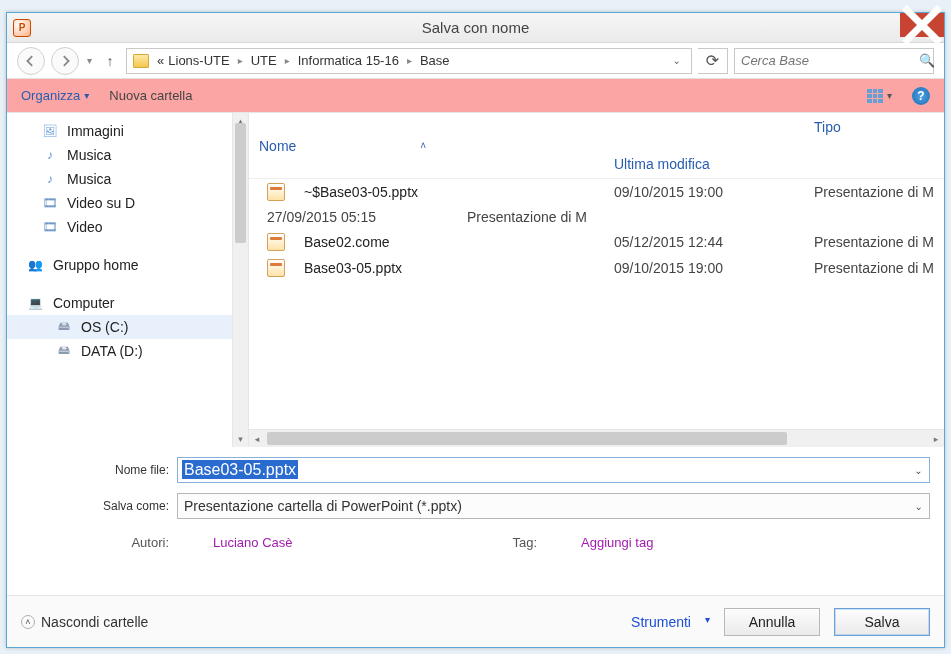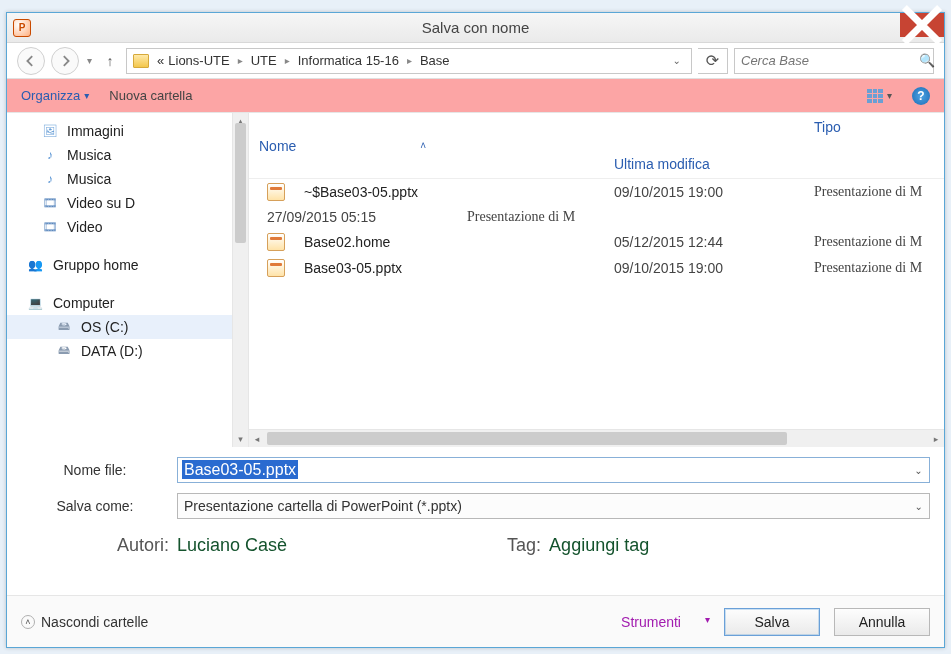--- a/index.html
+++ b/index.html
@@ -62,47 +62,47 @@
 .col-name { flex: 1; display:flex; align-items:center; gap:4px;}
 .col-mod { width: 200px; margin-top: 37px; }
 .col-type { width: 130px; }
 .sortarrow { color:#2a5db0; font-size:10px; margin-left:120px;}
 .filelist { flex: 1; overflow: hidden; }
 .filerow { display: flex; align-items: center; padding: 4px 0 4px 18px; font-size: 14px; color: #222; cursor: pointer; }
 .filerow .fname { flex: 1; display: flex; align-items: center; gap: 19px; }
 .fileicon { width: 18px; height: 18px; border:1px solid #d6a05a; background:linear-gradient(#fff,#ffe3a8); border-radius:2px; position:relative;}
 .fileicon::after{ content:""; position:absolute; left:2px; top:3px; right:2px; height:3px; background:#e07a3a; border-radius:1px;}
 .filerow .fmod { width: 200px; color: #444; }
-.filerow .ftype { width: 130px; color: #444; white-space:nowrap; overflow:hidden;font-family:Liberation Serif, serif; }
+.filerow .ftype { width: 130px; color: #444; white-space:nowrap; overflow:hidden; }
 .hscroll { height: 18px; background:#f0f0f0; border-top:1px solid #e6e6e6; position:relative; display:flex; align-items:center;}
 .hscroll .thumb{ position:absolute; top:2px; bottom:2px; left:18px; width:520px; background:#ccc; border-radius:2px;}
 .hscroll .harrow{ width:16px; text-align:center; color:#777; font-size:9px;}
 .hscroll .hr{ margin-left:auto;}
 
 
 .formarea { padding: 10px 14px 0 14px; }
 .formrow { display: flex; align-items: center; margin-bottom: 10px; }
-.formlabel { width: 156px; text-align: center; padding-right: 8px; font-size: 14px; color: #333; }
+.formlabel { width: 156px; text-align: right; padding-right: 8px; font-size: 12px; color: #333; }
 .forminput { flex: 1; height: 26px; border: 1px solid #88b0d8; background: #fff; display: flex; align-items: center; position: relative; }
 .forminput .dd { width: 22px; text-align: center; color: #555; cursor: pointer; font-size:10px; border-left:1px solid transparent;}
 .sel-text{ background:#2a6bd0; color:#fff; padding:1px 2px;}
 .combo { flex:1; height:26px; border:1px solid #b8b8b8; background:#fcfcfc; display:flex; align-items:center; padding:0 6px; font-size:14px; color:#333;}
 .combo .dd{ margin-left:auto; font-size:10px; color:#555; cursor:pointer;}
 
-.metarow { display:flex; align-items:flex-end; padding: 6px 0 0 0; font-size:18px;}
+.metarow { display:flex; align-items:flex-end; padding: 6px 0 0 0; font-size:13px;}
 .metalabel{ width:156px; text-align:right; padding-right:8px; color:#555;}
-.metaval{ color:#14532d; cursor:pointer;}
+.metaval{ color:#a21caf; cursor:pointer;margin-left:36px;}
 .metagap{ width:220px;}
 
 
 .footer { position: absolute; left: 0; right: 0; bottom: 0; height: 52px; border-top: 1px solid #e6e6e6; background: #fafafa; display: flex; align-items: center; padding: 0 14px; gap: 14px; }
 .hidefold { display: flex; align-items: center; gap: 6px; font-size: 14px; color: #333; cursor: pointer; }
 .hidefold .chev { width:14px; height:14px; border:1px solid #b0b0b0; border-radius:50%; display:flex; align-items:center; justify-content:center; font-size:9px; color:#555;}
 .fspacer { flex: 1; }
-.toolsdd { font-size: 14px; color: #a21caf; cursor: pointer; display:flex; align-items:flex-start; gap:24px;}
+.toolsdd { font-size: 14px; color: #1d4ed8; cursor: pointer; display:flex; align-items:flex-start; gap:14px;}
 .toolsdd .dd{ font-size:10px;}
 .dlgbtn { min-width: 96px; height: 28px; border: 1px solid #b8b8b8; background: linear-gradient(#fdfdfd,#eaeaea); font-size: 14px; color: #222; cursor: pointer; display:flex; align-items:center; justify-content:center;}
 .dlgbtn.primary{ border-color:#6aa0d8; box-shadow: 0 0 0 1px rgba(90,160,220,.3) inset;}
 </style>
 </head>
 <body>
 
 <div class="bg-hints"></div>
 
 <div class="win">
@@ -249,21 +249,21 @@
           <div class="fmod">09/10/2015 19:00</div>
           <div class="ftype">Presentazione di M</div>
         </div>
         <div class="filerow">
           <div class="fmod">27/09/2015 05:15</div>
           <div class="ftype">Presentazione di M</div>
         </div>
         <div class="filerow">
           <div class="fname">
               <span class="fileicon"></span>
-              <span>Base02.home</span>
+              <span>Base02.come</span>
             </div>
           <div class="fmod">05/12/2015 12:44</div>
           <div class="ftype">Presentazione di M</div>
         </div>
         <div class="filerow">
           <div class="fname">
               <span class="fileicon"></span>
               <span>Base03-05.pptx</span>
             </div>
           <div class="fmod">09/10/2015 19:00</div>
@@ -305,17 +305,17 @@
   <div class="footer">
     <div class="hidefold">
       <span class="chev">˄</span>
       <span>Nascondi cartelle</span>
     </div>
     <div class="fspacer"></div>
     <div class="toolsdd">
       <span>Strumenti</span>
       <span class="dd">▾</span>
     </div>
+    <div class="dlgbtn">Annulla</div>
     <div class="dlgbtn primary">Salva</div>
-    <div class="dlgbtn">Annulla</div>
   </div>
 
 </div>
 
 </body></html>

